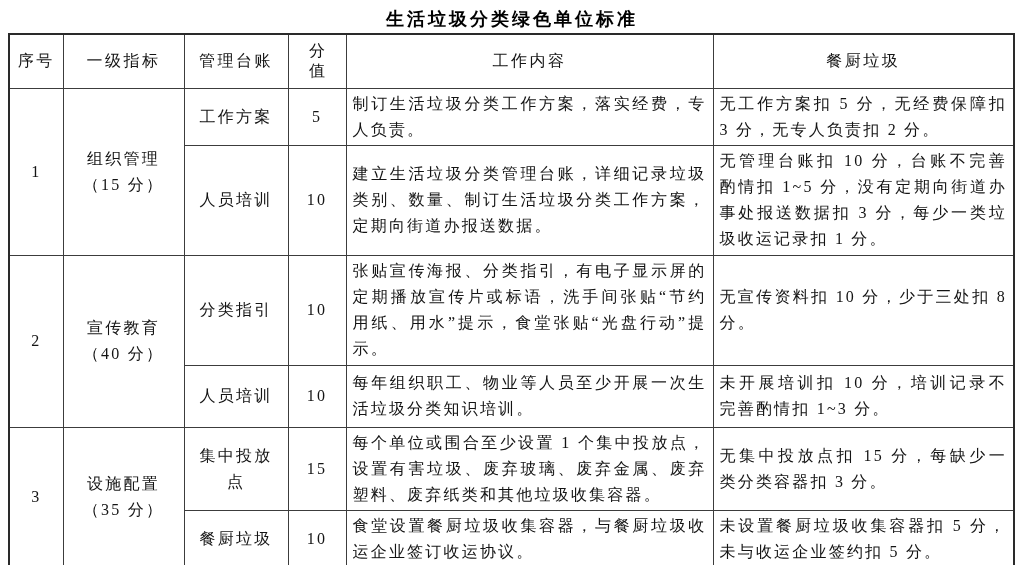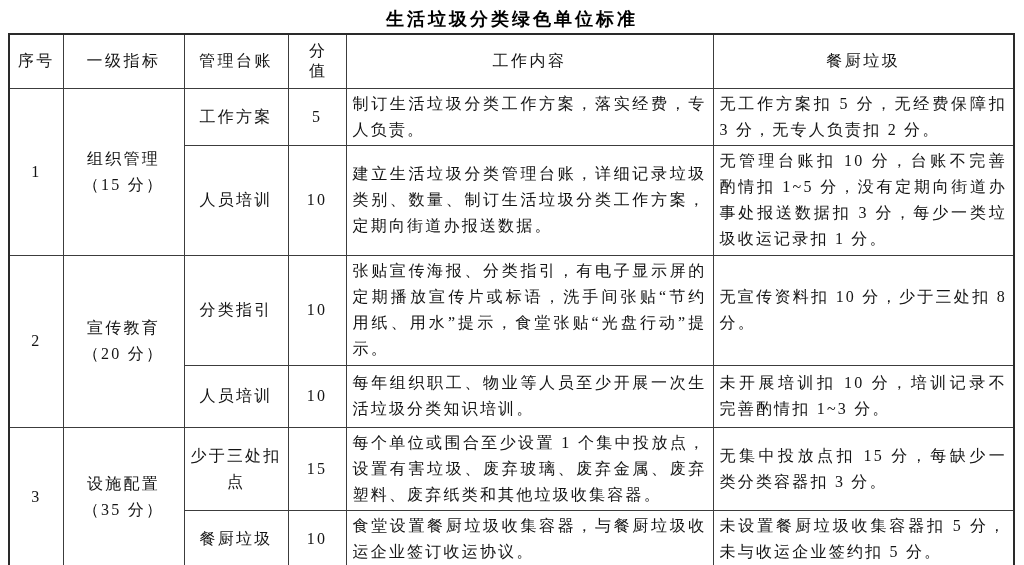--- a/index.html
+++ b/index.html
@@ -121,38 +121,38 @@
     <tr class="r-1b">
       <td class="c-center">人员培训</td>
       <td class="c-center">10</td>
       <td class="c-text">建立生活垃圾分类管理台账，详细记录垃圾类别、数量、制订生活垃圾分类工作方案，定期向街道办报送数据。</td>
       <td class="c-text">无管理台账扣 10 分，台账不完善酌情扣 1~5 分，没有定期向街道办事处报送数据扣 3 分，每少一类垃圾收运记录扣 1 分。</td>
     </tr>
 
     <tr class="r-2a">
       <td class="c-center" rowspan="2">2</td>
       <td class="c-center" rowspan="2">宣传教育
-（20 分）</td>
+（40 分）</td>
       <td class="c-center">分类指引</td>
       <td class="c-center">10</td>
       <td class="c-text">张贴宣传海报、分类指引，有电子显示屏的定期播放宣传片或标语，洗手间张贴“节约用纸、用水”提示，食堂张贴“光盘行动”提示。</td>
       <td class="c-text">无宣传资料扣 10 分，少于三处扣 8 分。</td>
     </tr>
     <tr class="r-2b">
       <td class="c-center">人员培训</td>
       <td class="c-center">10</td>
       <td class="c-text">每年组织职工、物业等人员至少开展一次生活垃圾分类知识培训。</td>
       <td class="c-text">未开展培训扣 10 分，培训记录不完善酌情扣 1~3 分。</td>
     </tr>
 
     <tr class="r-3a">
       <td class="c-center" rowspan="2">3</td>
       <td class="c-center" rowspan="2">设施配置
 （35 分）</td>
-      <td class="c-center">少于三处扣
+      <td class="c-center">集中投放
 点</td>
       <td class="c-center">15</td>
       <td class="c-text">每个单位或围合至少设置 1 个集中投放点，设置有害垃圾、废弃玻璃、废弃金属、废弃塑料、废弃纸类和其他垃圾收集容器。</td>
       <td class="c-text">无集中投放点扣 15 分，每缺少一类分类容器扣 3 分。</td>
     </tr>
     <tr class="r-3b">
       <td class="c-center">餐厨垃圾</td>
       <td class="c-center">10</td>
       <td class="c-text">食堂设置餐厨垃圾收集容器，与餐厨垃圾收运企业签订收运协议。</td>
       <td class="c-text">未设置餐厨垃圾收集容器扣 5 分，未与收运企业签约扣 5 分。</td>

